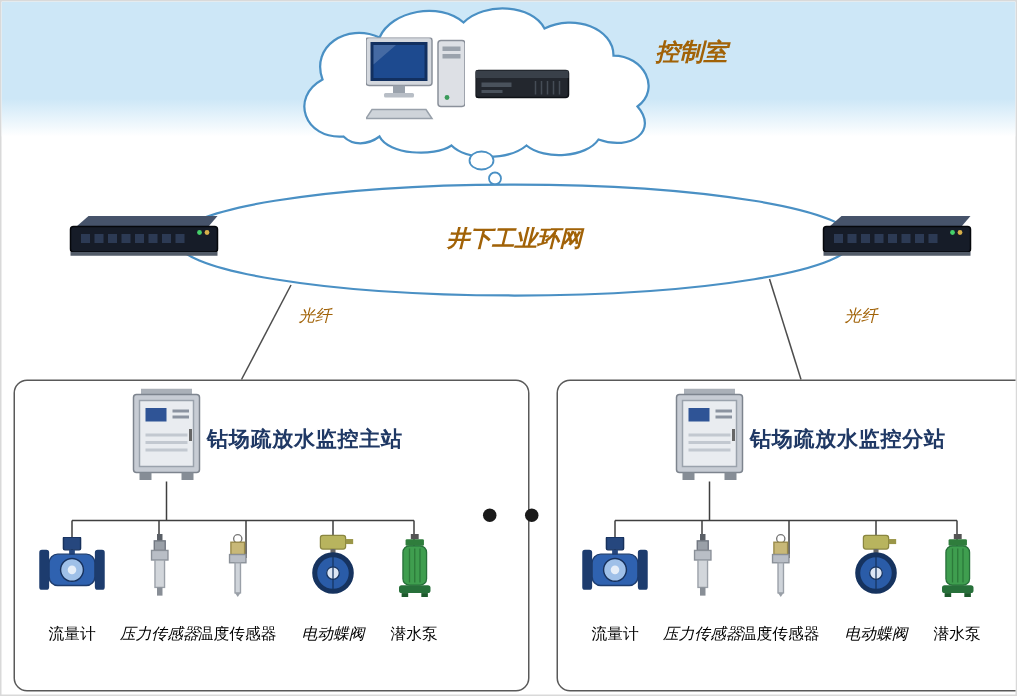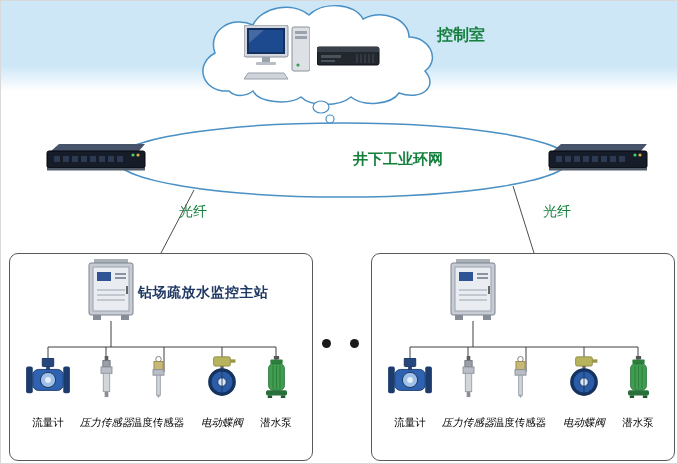--- a/index.html
+++ b/index.html
@@ -2,33 +2,33 @@
 <html><head>
 <meta charset="utf-8">
 <style>
   html,body{margin:0;padding:0;background:#fff;}
   #canvas{position:relative;width:678px;height:464px;background:#fff;
           font-family:"Liberation Sans","DejaVu Sans",sans-serif;
           border:1px solid #d9d9d9;box-sizing:border-box;overflow:hidden;}
   .band{position:absolute;left:0;top:0;width:100%;height:90px;
         background:linear-gradient(#cde7f7 72%, #ffffff 100%);}
   svg.bg{position:absolute;left:0;top:0;}
-  .label{position:absolute;color:#15803d;white-space:nowrap;}
+  .label{position:absolute;color:#a16207;white-space:nowrap;font-style:italic;}
   #control-room-label{left:436px;top:24px;font-size:16px;font-weight:600;}
-  #ring-label{left:242px;top:149px;width:200px;text-align:right;font-size:15px;font-weight:700;}
-  .fiber-label{font-size:14px;}
+  #ring-label{left:242px;top:149px;width:200px;text-align:center;font-size:15px;font-weight:700;}
+  .fiber-label{font-size:11px;margin-left:20px;}
   #fiber-left{left:178px;top:202px;}
   #fiber-right{left:542px;top:202px;}
   .switch{position:absolute;width:104px;height:30px;}
   #switch-left{left:44px;top:142px;}
   #switch-right{left:546px;top:142px;}
   #workstation{position:absolute;left:243px;top:24px;width:66px;height:58px;}
   #server{position:absolute;left:316px;top:44px;width:64px;height:22px;}
   .station{position:absolute;top:252px;width:302px;height:206px;
-           border:1px solid #595959;border-radius:9px;background:#fff;}
+           border:1px solid #595959;border-radius:9px;background:#fff;padding-left:40px;}
   #station-left{left:8px;}
   #station-right{left:370px;}
   .cabinet{position:absolute;left:78px;top:5px;width:46px;height:62px;}
   .station-title{position:absolute;left:128px;top:30px;font-size:14px;font-weight:700;
                  color:#1f3864;white-space:nowrap;letter-spacing:.5px;}
   .bus{position:absolute;left:0;top:0;}
   .devices{position:absolute;left:0;top:0;width:100%;height:100%;}
   .device{position:absolute;top:102px;height:74px;width:64px;display:flex;
           flex-direction:column;align-items:center;justify-content:flex-end;gap:18px;}
   .device:nth-child(1){left:6px;}
@@ -224,20 +224,21 @@
   <div class="dot" id="dot-1"></div>
   <div class="dot" id="dot-2"></div>
 
   <div class="station" id="station-right">
     <svg class="bus" width="302" height="206">
       <path d="M101 67 L101 93 M38 93 L266 93 M38 93 L38 118 M96 93 L96 118 M154 93 L154 118 M212 93 L212 118 M266 93 L266 118" fill="none" stroke="#3f3f3f" stroke-width="1"></path>
     </svg>
     <svg class="cabinet" viewBox="0 0 46 62">
         <use href="#icon-cabinet-sym"></use>
       </svg>
+    <div class="station-title">钻场疏放水监控分站</div>
     <div class="devices">
       <div class="device">
         <svg width="44" height="40" viewBox="0 0 46 42">
             <use href="#icon-flowmeter-sym"></use>
           </svg>
         <div class="device-label">流量计</div>
       </div>
       <div class="device">
         <svg width="15" height="44" viewBox="0 0 16 46">
             <use href="#icon-pressure-sym"></use>

